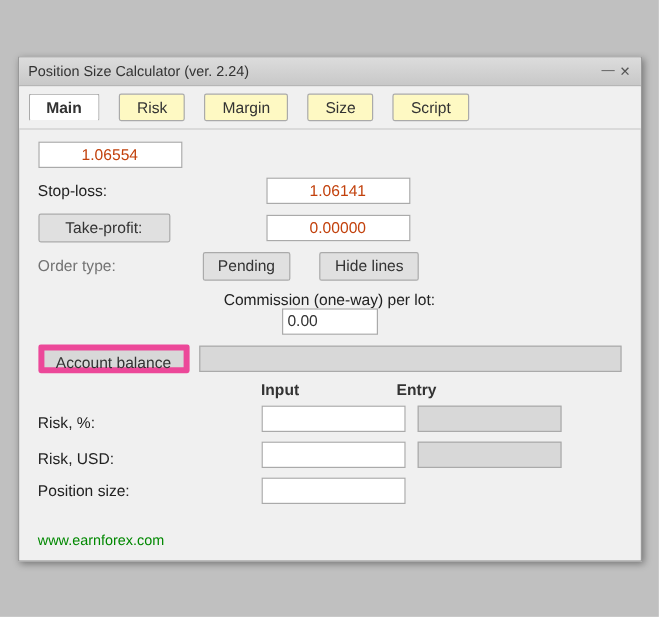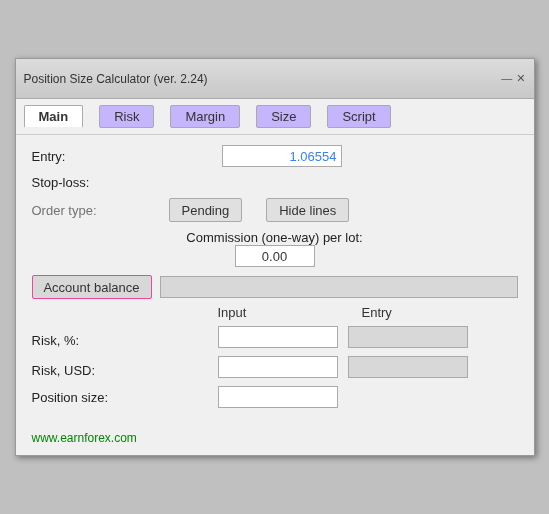--- a/index.html
+++ b/index.html
@@ -19,21 +19,21 @@
       box-shadow: 2px 2px 6px rgba(0,0,0,0.4);
       width: 520px;
     }
     .title-bar {
       background: linear-gradient(to bottom, #dcdcdc, #c8c8c8);
       border-bottom: 1px solid #aaa;
       padding: 4px 8px;
       display: flex;
       justify-content: space-between;
       align-items: center;
-      height: 40px;
+      height: 24px;
     }
     .title-bar-title {
       font-size: 12px;
       color: #333;
     }
     .title-bar-controls {
       display: flex;
       gap: 4px;
       font-size: 11px;
       color: #555;
@@ -43,21 +43,21 @@
     }
     .tab-bar {
       display: flex;
       gap: 16px;
       padding: 6px 8px;
       background: #f0f0f0;
       border-bottom: 1px solid #ccc;
     }
     .tab-btn {
       padding: 3px 14px;
-      background: #c4b5fd;
+      background: #fef9c3;
       border: 1px solid #aaa;
       cursor: pointer;
       font-size: 13px;
       color: #333;
       border-radius: 2px;
     }
     .tab-btn.active {
       background: #fff;
       border-bottom: 1px solid #f0f0f0;
       font-weight: bold;
@@ -73,24 +73,24 @@
     .label {
       color: #222;
       min-width: 190px;
       font-size: 13px;
     }
     .input-field {
       border: 1px solid #aaa;
       background: #fff;
       height: 22px;
       width: 120px;
-      text-align: right;
+      text-align: center;
       padding: 0 4px;
       font-size: 13px;
-      color: #3b82f6;
+      color: #c2410c;
     }
     .btn {
       padding: 3px 12px;
       background: #e0e0e0;
       border: 1px solid #aaa;
       cursor: pointer;
       font-size: 13px;
       color: #333;
       border-radius: 2px;
       height: 24px;
@@ -120,58 +120,58 @@
     .commission-label {
       color: #222;
       font-size: 13px;
       flex: 1;
     }
     .commission-input {
       border: 1px solid #aaa;
       background: #fff;
       height: 22px;
       width: 80px;
-      text-align: center;
+      text-align: left;
       padding: 0 4px;
       font-size: 13px;
       color: #333;
     }
     .account-row {
       display: flex;
       align-items: center;
       margin-bottom: 6px;
     }
     .account-btn {
       padding: 3px 10px;
       background: #d8d8d8;
-      border: 1px solid #ec4899;
+      border: 5px solid #ec4899;
       cursor: pointer;
       font-size: 13px;
       color: #333;
       height: 24px;
       border-radius: 2px;
       min-width: 120px;
     }
     .account-display {
       background: #d8d8d8;
       border: 1px solid #aaa;
       height: 22px;
       flex: 1;
       margin-left: 8px;
     }
     .column-headers {
       display: flex;
       margin-bottom: 6px;
       padding-left: 186px;
     }
     .col-header {
-      width: 144px;
-      font-size: 13px;
-      color: #333;
-      font-weight: normal;
+      width: 113px;
+      font-size: 13px;
+      color: #333;
+      font-weight: bold;
     }
     .result-row {
       display: flex;
       align-items: flex-end;
       margin-bottom: 8px;
     }
     .result-label {
       min-width: 186px;
       font-size: 13px;
       color: #222;
@@ -239,28 +239,32 @@
       <button class="tab-btn active">Main</button>
       <button class="tab-btn">Risk</button>
       <button class="tab-btn">Margin</button>
       <button class="tab-btn">Size</button>
       <button class="tab-btn">Script</button>
     </div>
 
     <div class="content">
 
       <div class="row">
-        <span class="label">Entry:</span>
         <input class="input-field" type="text" value="1.06554" style="">
       </div>
 
       <div class="row">
         <span class="label">Stop-loss:</span>
-      </div>
-
+        <input class="input-field" type="text" value="1.06141" style="">
+      </div>
+
+      <div class="row">
+        <button class="btn" style="min-width:110px; margin-right:80px;">Take-profit:</button>
+        <input class="input-field" type="text" value="0.00000" style="">
+      </div>
 
       <div class="order-row">
         <span class="order-label">Order type:</span>
         <div class="order-btns">
           <button class="btn">Pending</button>
           <button class="btn">Hide lines</button>
         </div>
       </div>
 
       <div class="commission-row">

